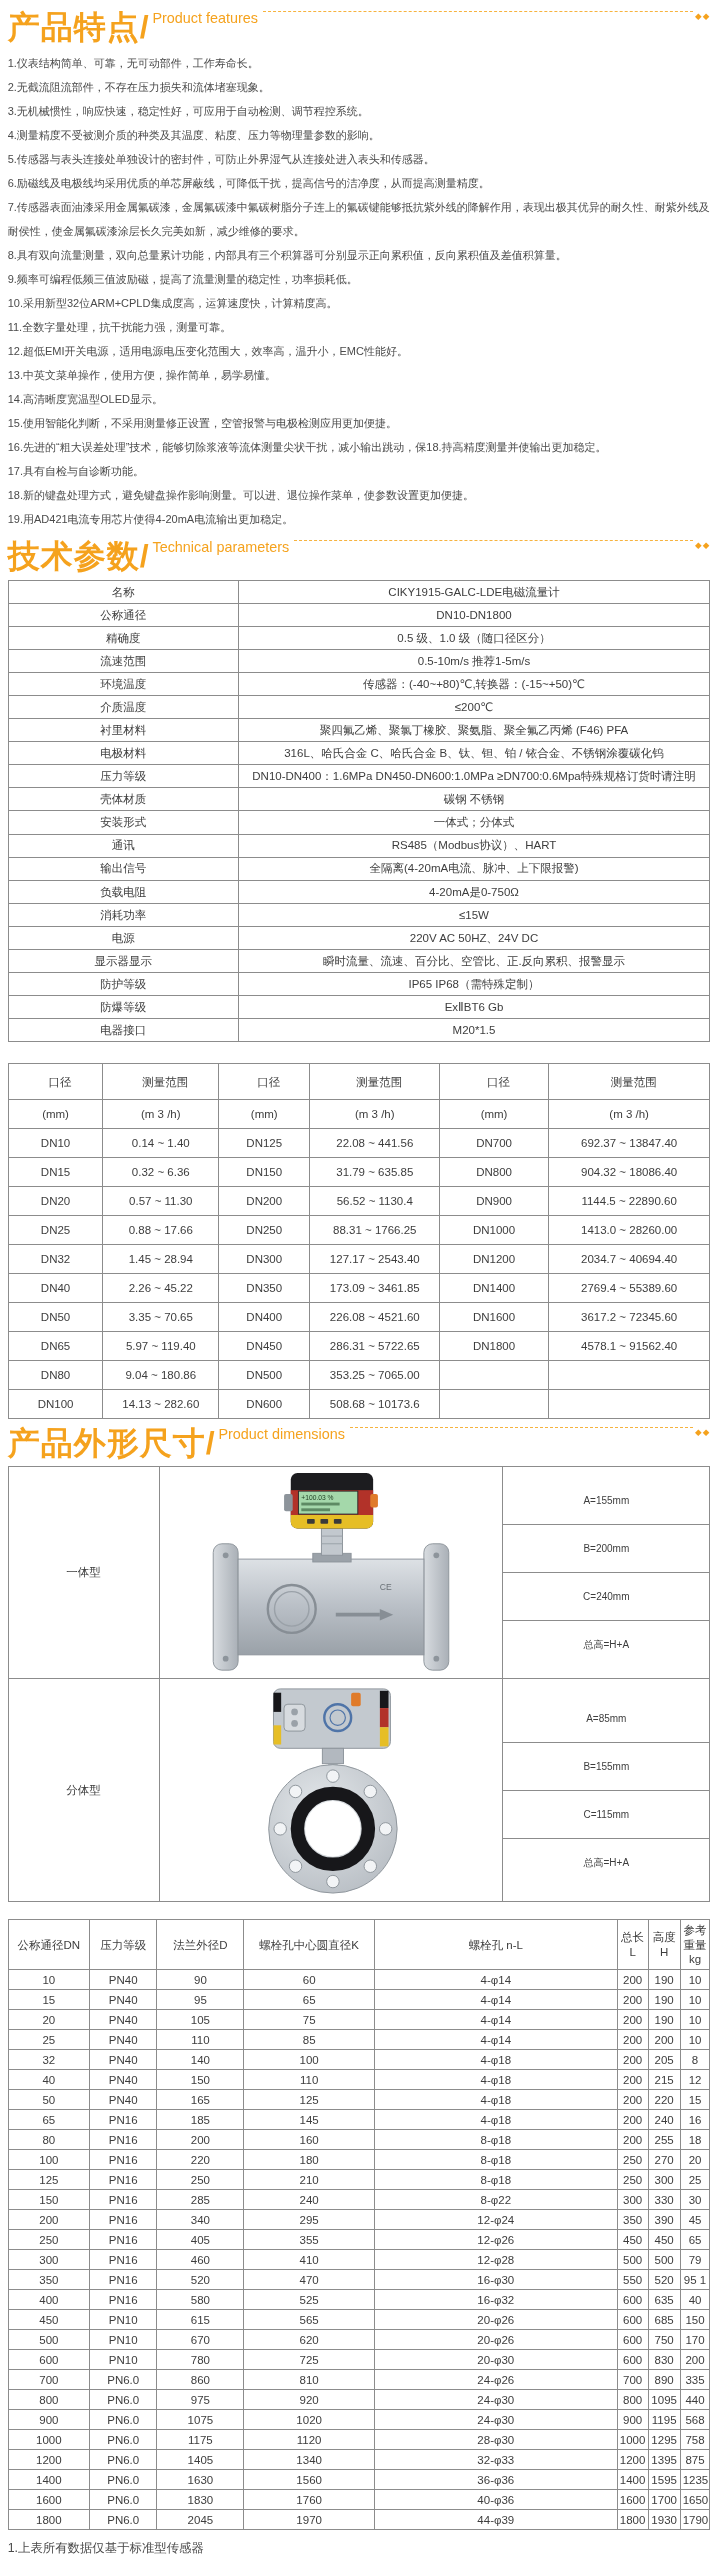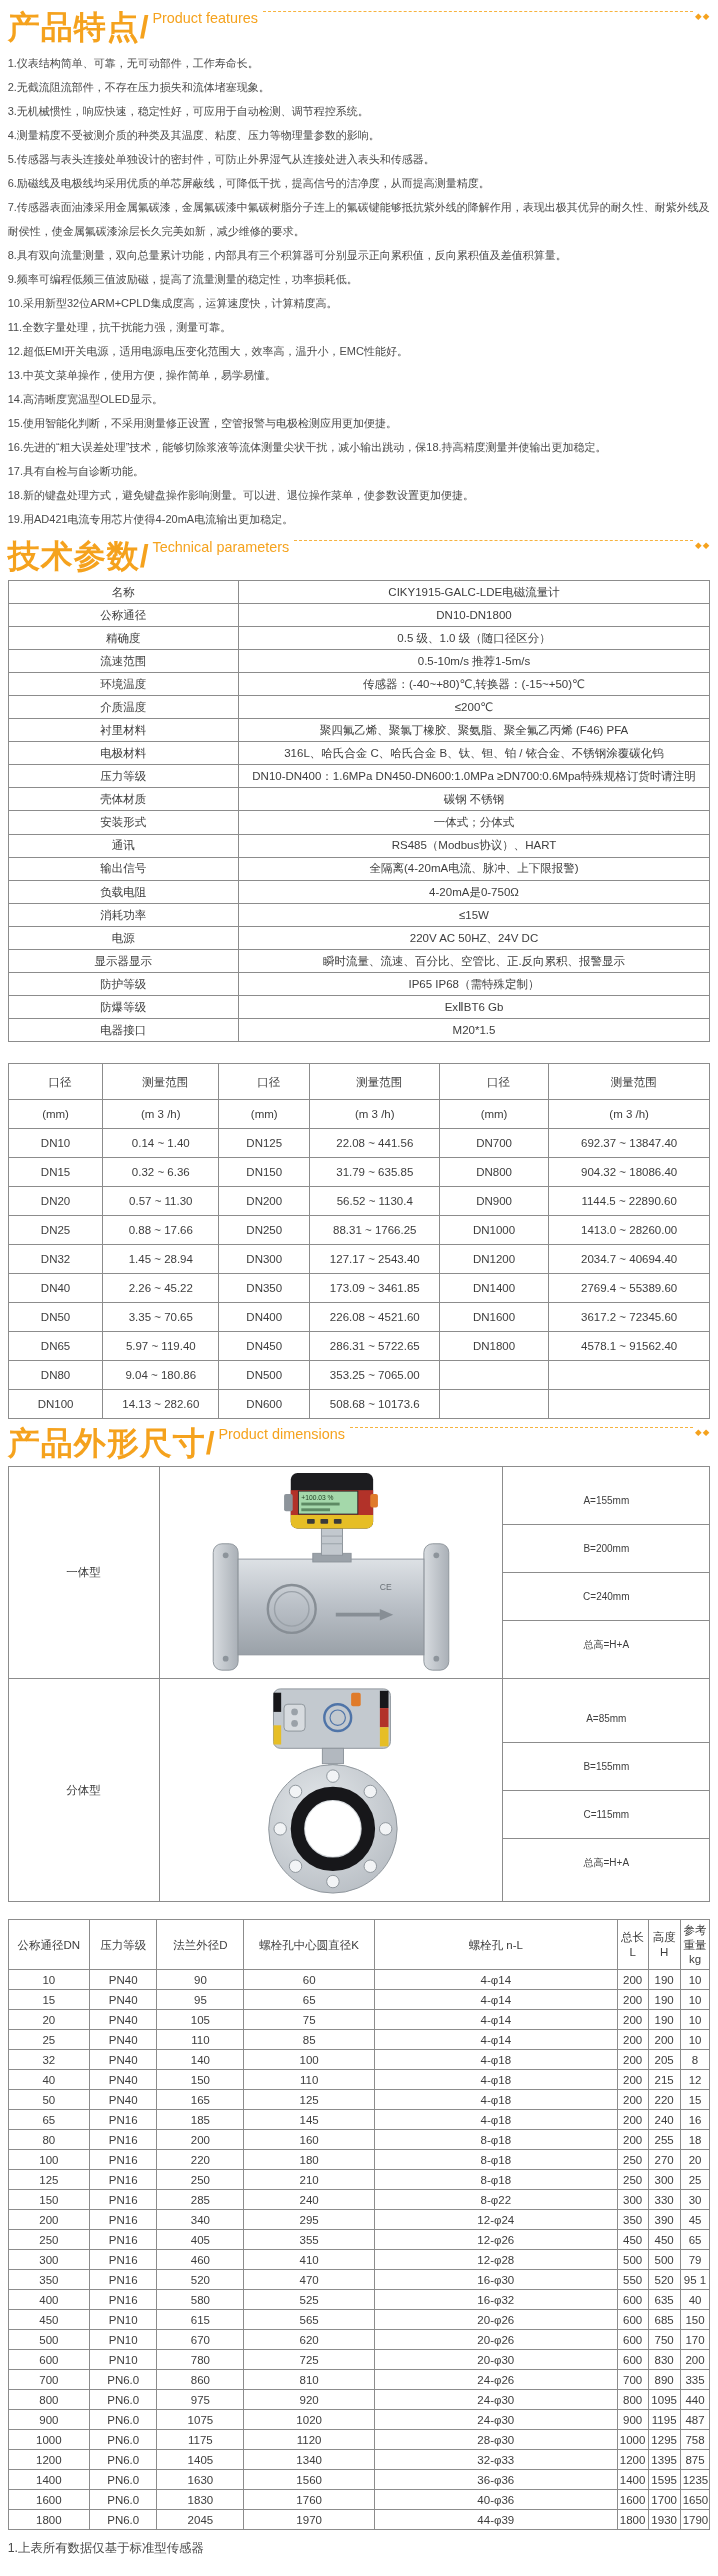--- a/index.html
+++ b/index.html
@@ -669,21 +669,21 @@
           <td>440</td>
         </tr>
         <tr>
           <td>900</td>
           <td>PN6.0</td>
           <td>1075</td>
           <td>1020</td>
           <td>24-φ30</td>
           <td>900</td>
           <td>1195</td>
-          <td>487</td>
+          <td>568</td>
         </tr>
         <tr>
           <td>1000</td>
           <td>PN6.0</td>
           <td>1175</td>
           <td>1120</td>
           <td>28-φ30</td>
           <td>1000</td>
           <td>1295</td>
           <td>758</td>

